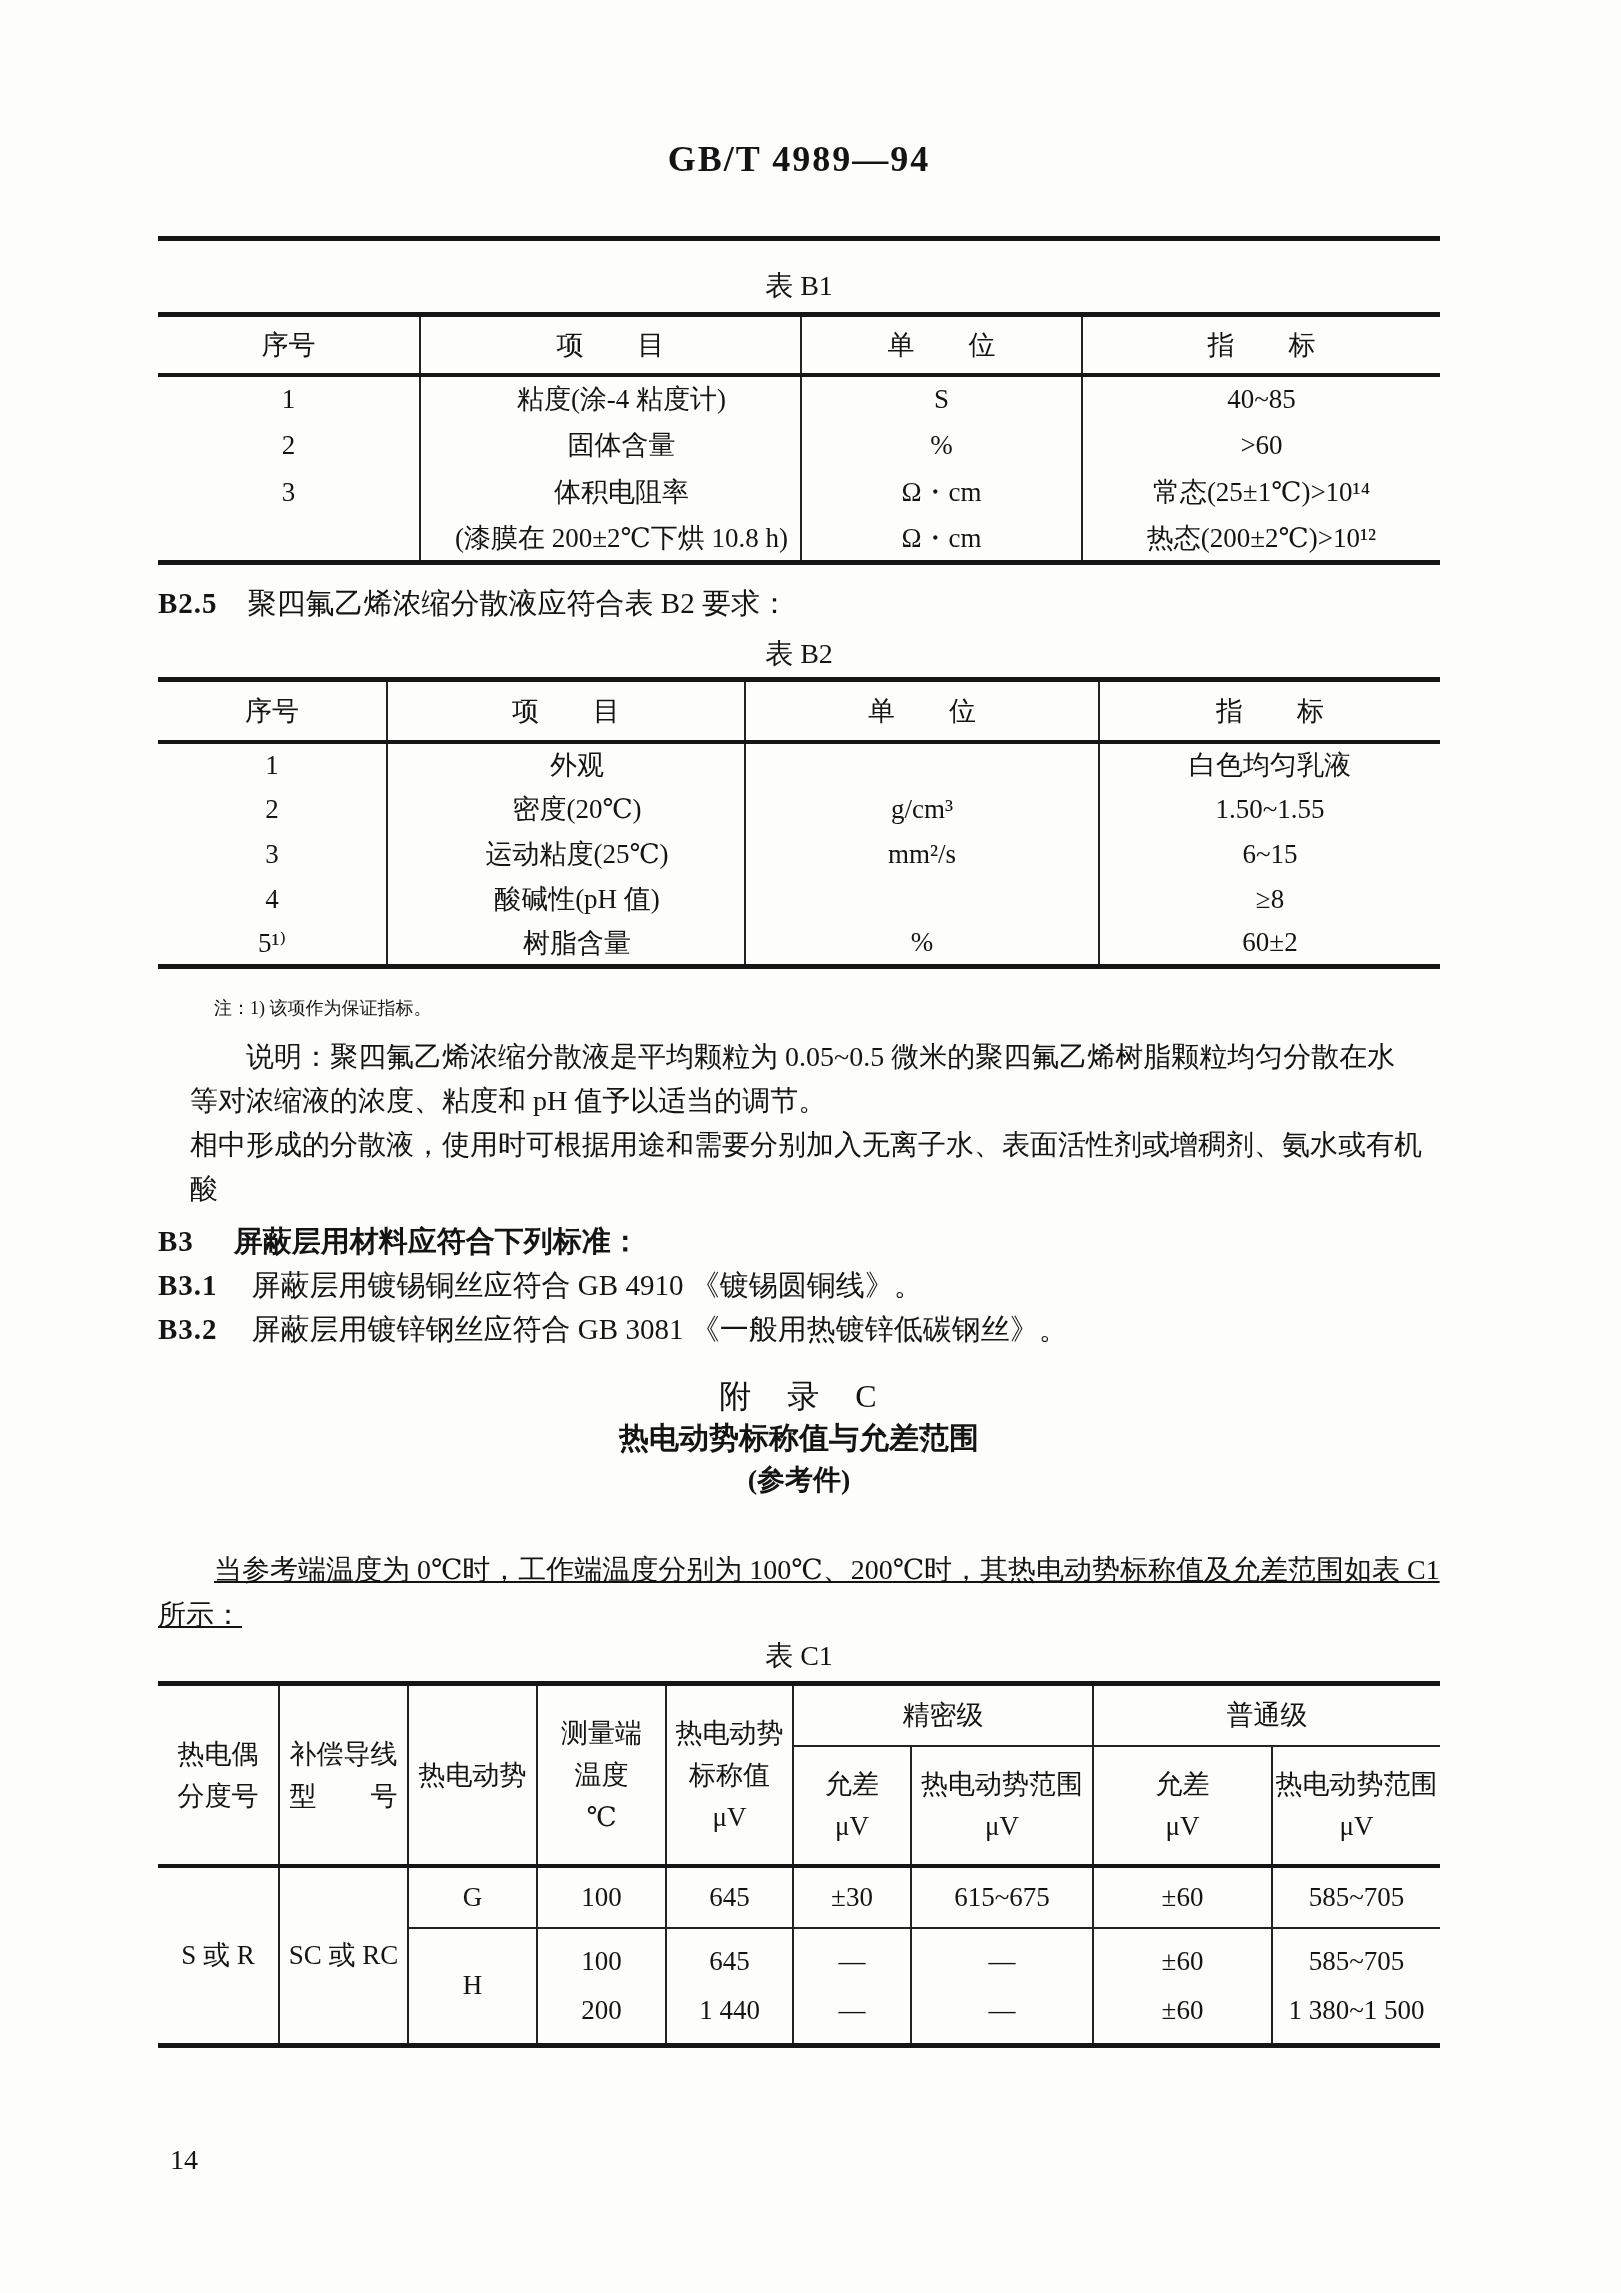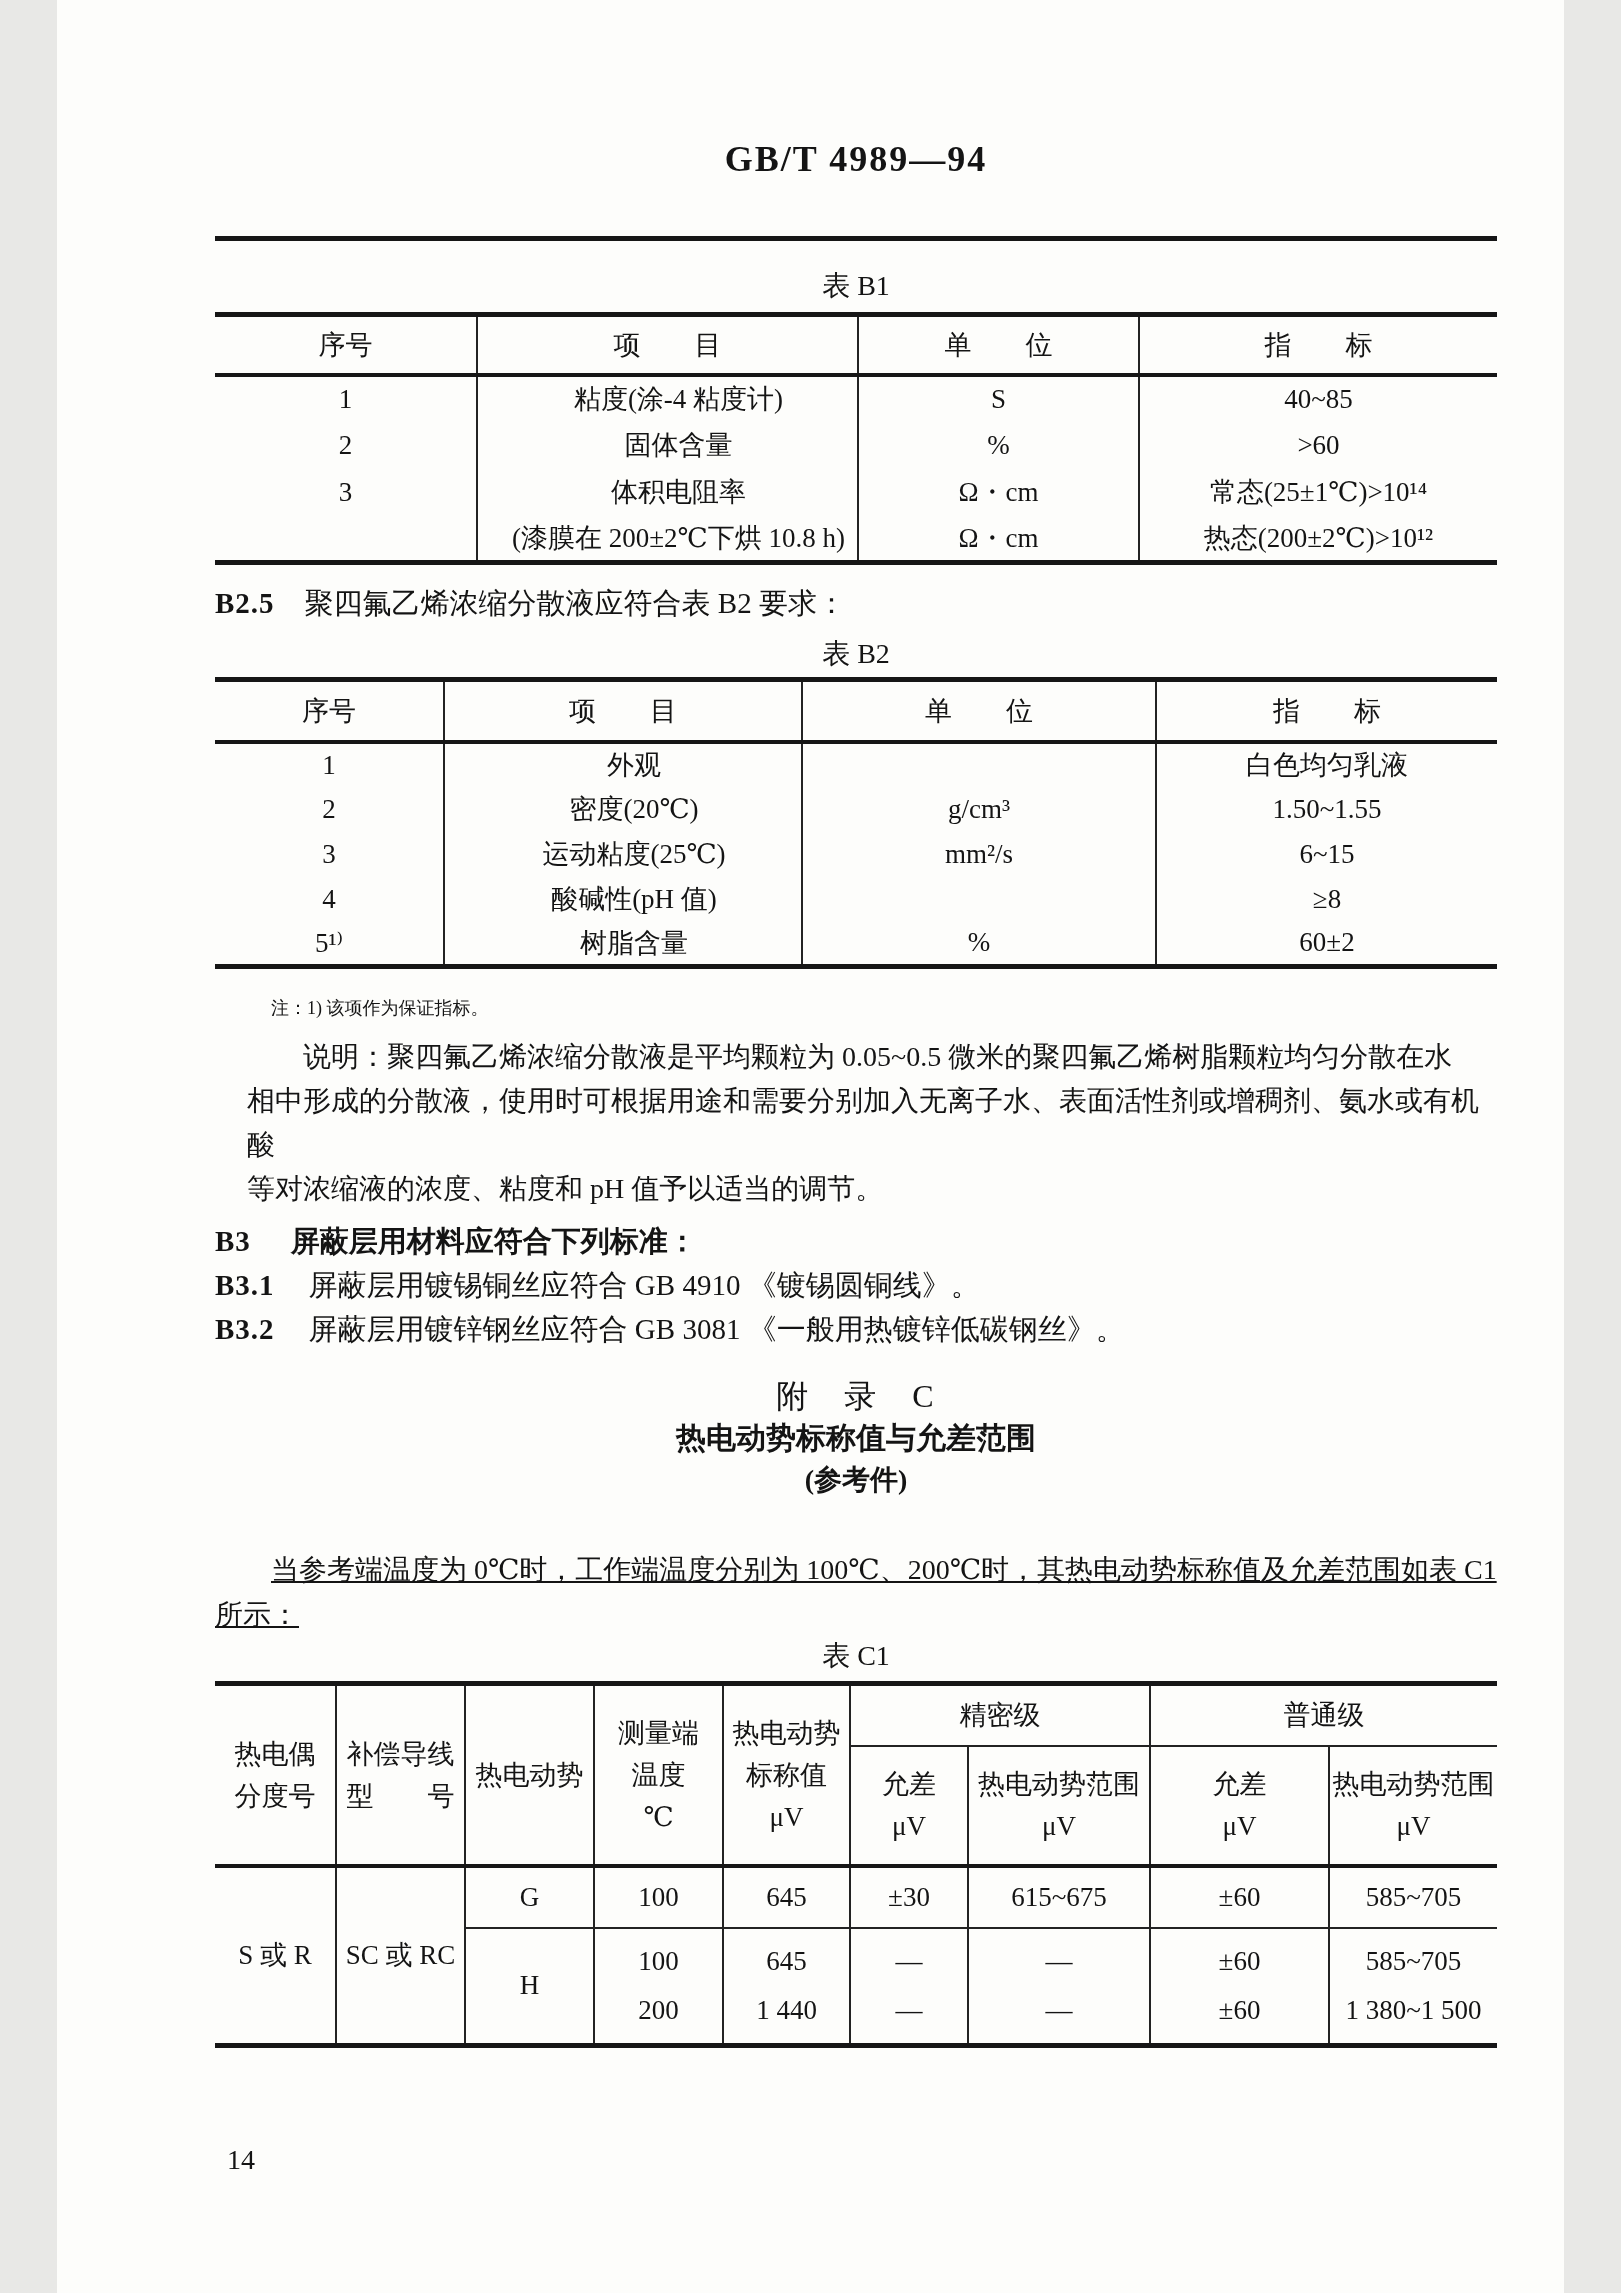--- a/index.html
+++ b/index.html
@@ -1,19 +1,19 @@
 <!DOCTYPE html>
 <html><head>
 <meta charset="utf-8">
 <style>
   * { margin:0; padding:0; box-sizing:border-box; }
   html,body { background:#e8e8e6; }
   body { font-family:"Liberation Serif","DejaVu Serif",serif; color:#141414; }
   .page{
-    position:relative; width:1507px; height:2293px; margin:0 auto;
+    position:relative; width:1621px; height:2293px; margin:0 auto;
     background:#fdfdfb; overflow:hidden;
   }
   .content{ margin-left:158px; width:1282px; }
 
   .doc-title{
     padding-top:136px; text-align:center;
     font-size:36px; font-weight:bold; letter-spacing:2px; line-height:46px;
   }
   .header-rule{ margin-top:54px; height:5px; background:#161616; }
 
@@ -180,22 +180,22 @@
           <td>%</td>
           <td>60±2</td>
         </tr>
       </tbody>
     </table>
 
     <div class="note-line">注：1) 该项作为保证指标。</div>
 
     <div class="shuoming">
       <div class="first">说明：聚四氟乙烯浓缩分散液是平均颗粒为 0.05~0.5 微米的聚四氟乙烯树脂颗粒均匀分散在水</div>
+      <div>等对浓缩液的浓度、粘度和 pH 值予以适当的调节。</div>
       <div>相中形成的分散液，使用时可根据用途和需要分别加入无离子水、表面活性剂或增稠剂、氨水或有机酸</div>
-      <div>等对浓缩液的浓度、粘度和 pH 值予以适当的调节。</div>
     </div>
 
     <div class="para sec-line sec-b3"><span class="sec-label">B3</span><span class="sec-text">屏蔽层用材料应符合下列标准：</span></div>
     <div class="para sec-line sec-b31"><span class="sec-label">B3.1</span><span class="sec-text">屏蔽层用镀锡铜丝应符合 GB 4910 《镀锡圆铜线》。</span></div>
     <div class="para sec-line sec-b32"><span class="sec-label">B3.2</span><span class="sec-text">屏蔽层用镀锌钢丝应符合 GB 3081 《一般用热镀锌低碳钢丝》。</span></div>
 
     <div class="appx-title">附　录　C</div>
     <div class="appx-sub">热电动势标称值与允差范围</div>
     <div class="appx-kind">(参考件)</div>
 

